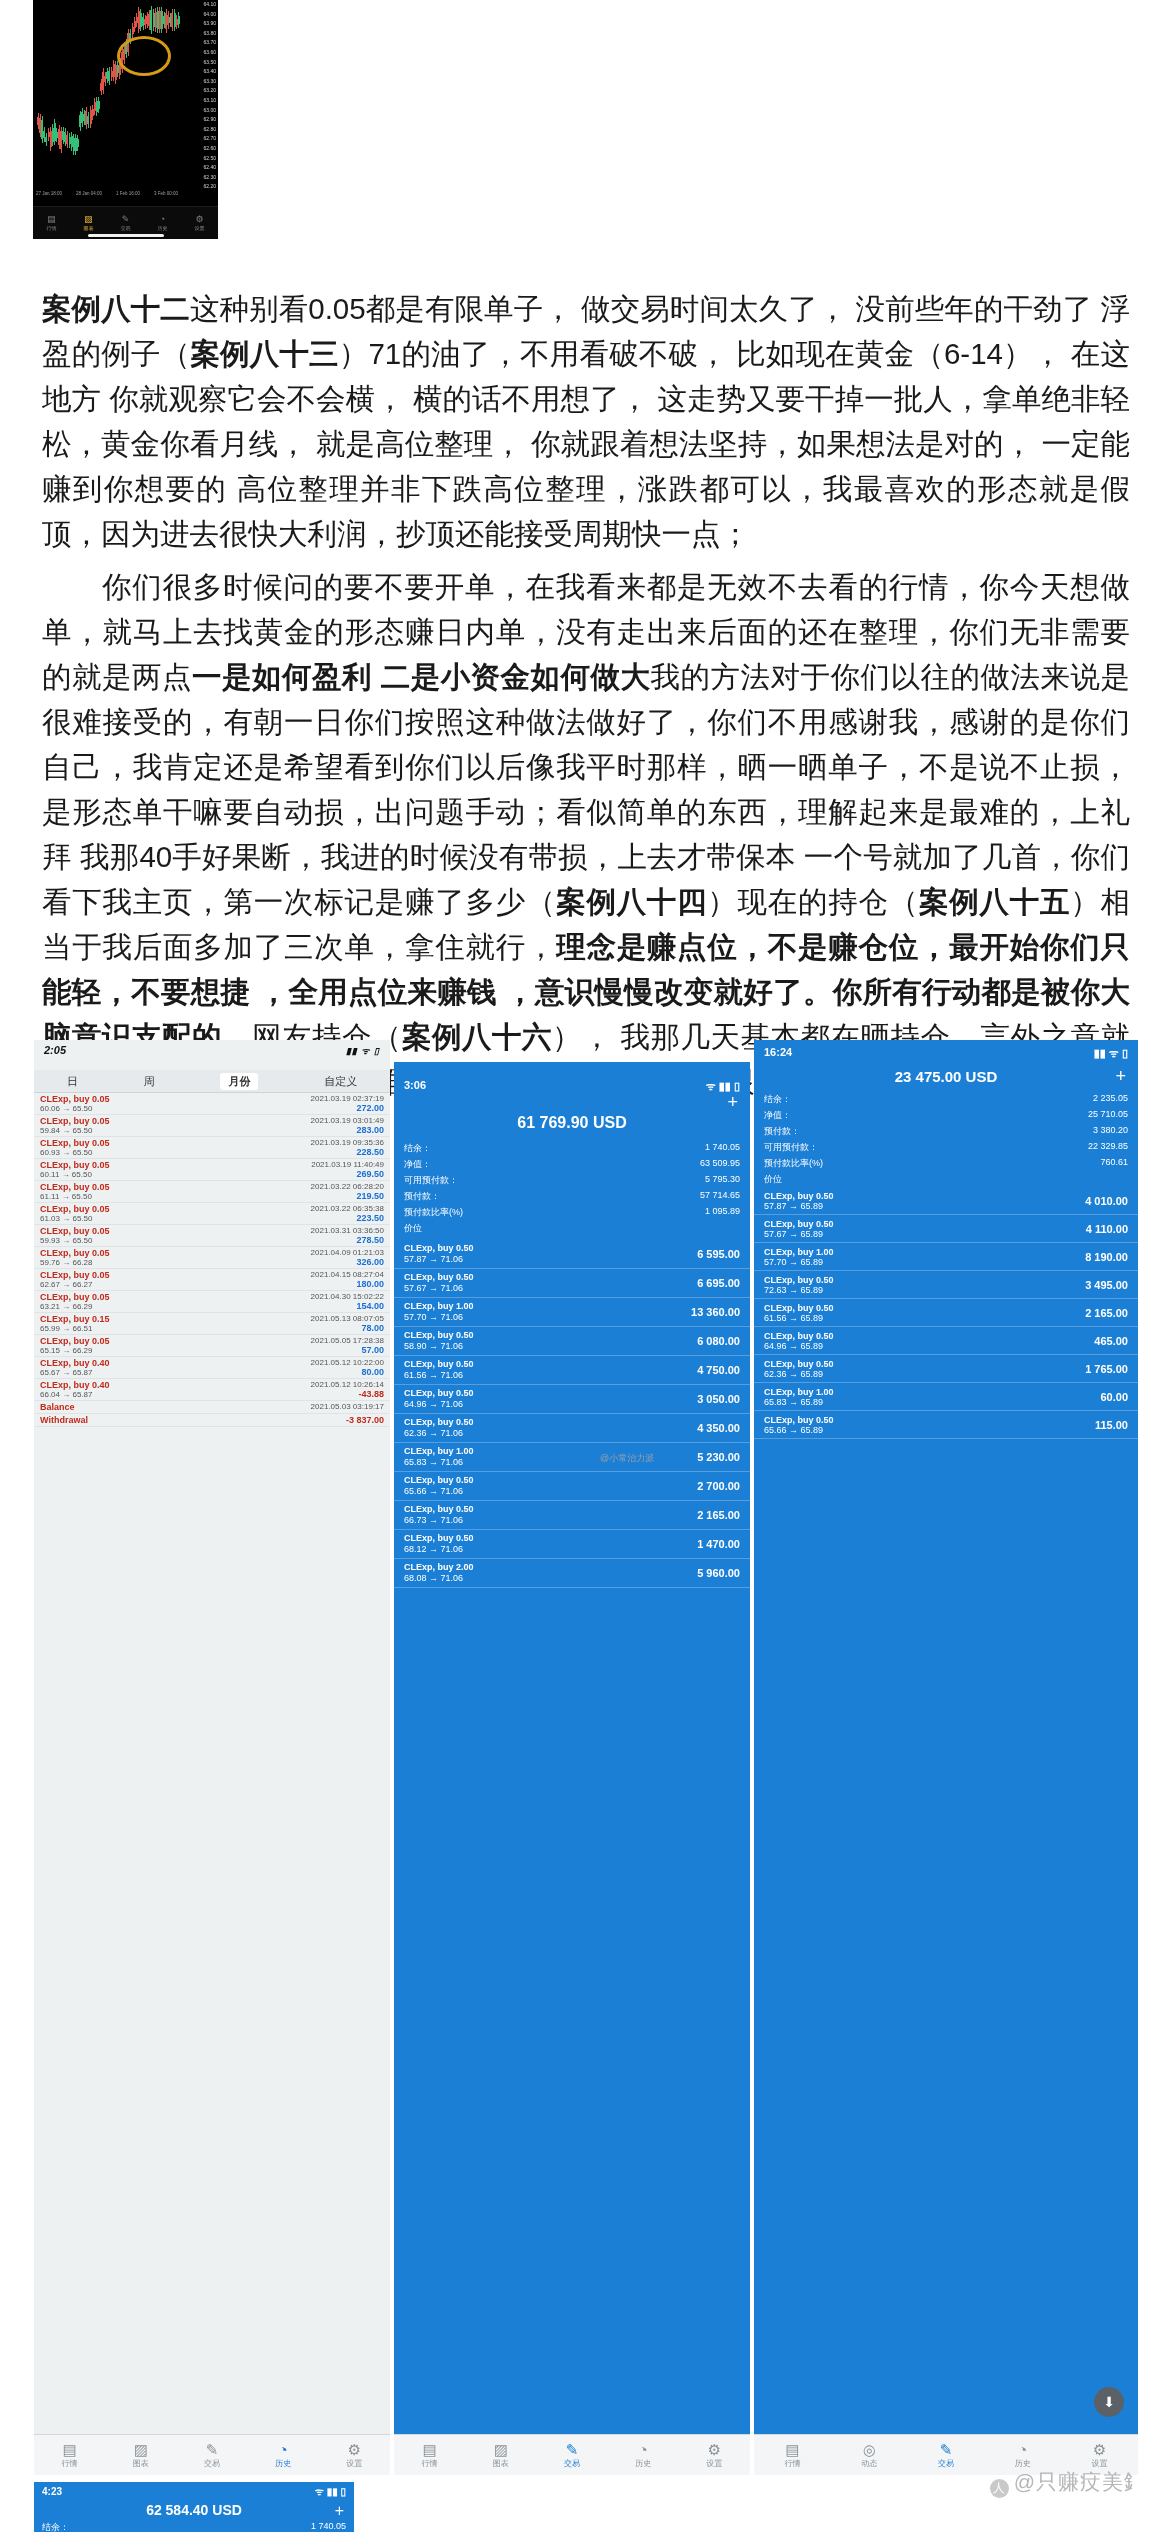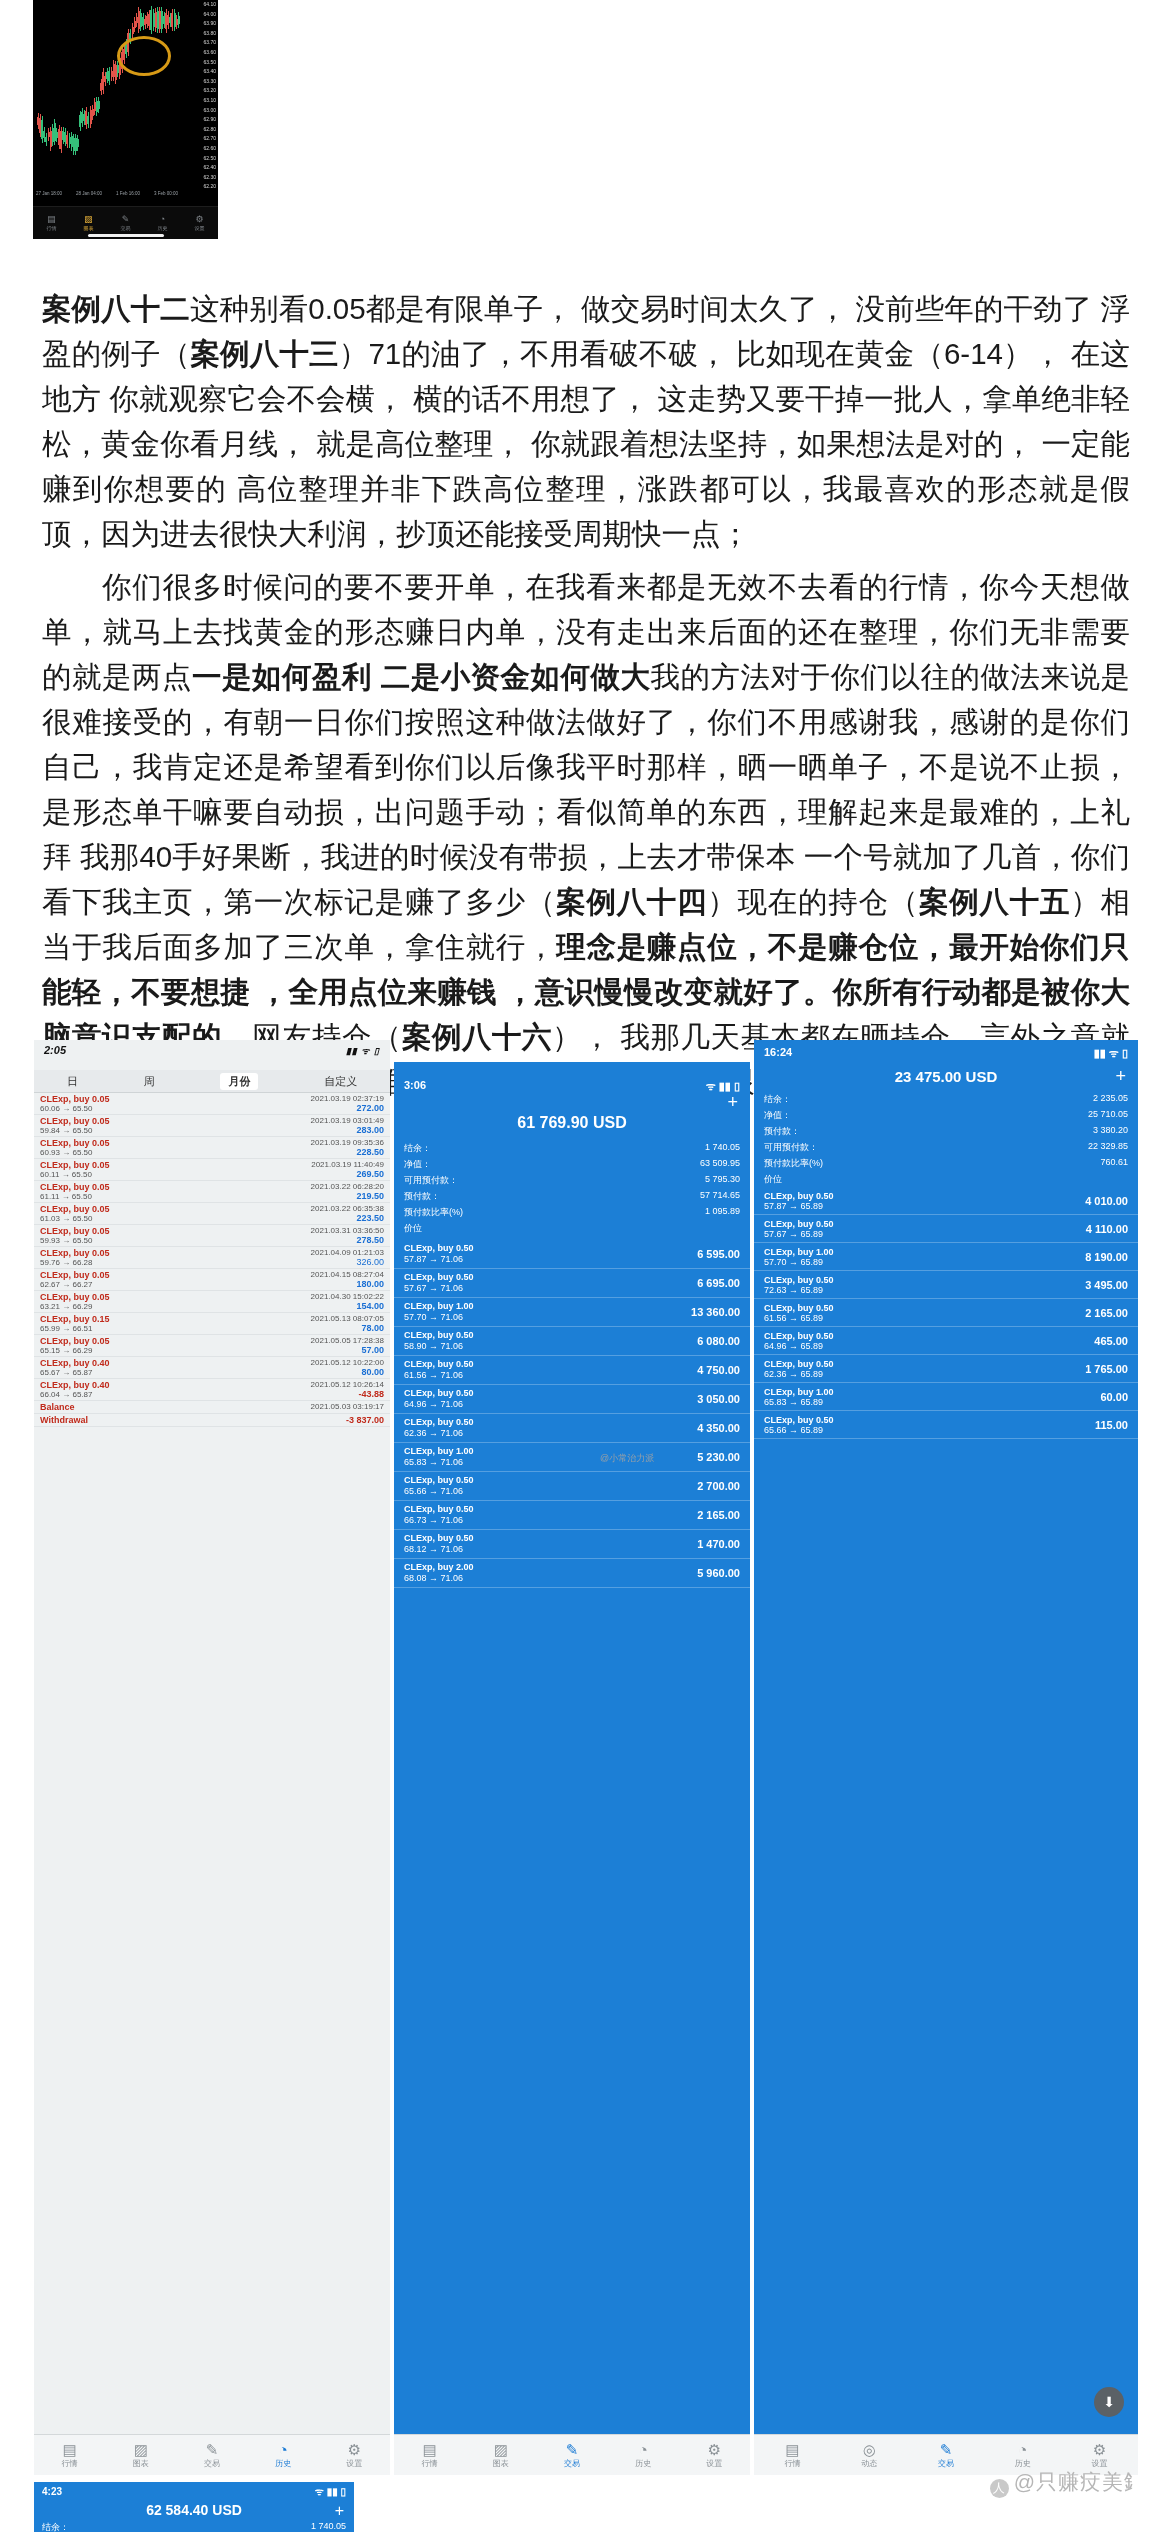--- a/index.html
+++ b/index.html
@@ -377,21 +377,21 @@
             <div style="color: rgb(26, 111, 212); font-weight: bold;">278.50</div>
           </div>
         </div>
         <div class="rowA">
           <div>
             <div class="l">CLExp, buy 0.05</div>
             <div class="d">59.76 → 66.28</div>
           </div>
           <div style="text-align: right;">
             <div class="d">2021.04.09 01:21:03</div>
-            <div style="color: rgb(26, 111, 212); font-weight: normal;">326.00</div>
+            <div style="color: rgb(26, 111, 212); font-weight: bold;">326.00</div>
           </div>
         </div>
         <div class="rowA">
           <div>
             <div class="l">CLExp, buy 0.05</div>
             <div class="d">62.67 → 66.27</div>
           </div>
           <div style="text-align: right;">
             <div class="d">2021.04.15 08:27:04</div>
             <div style="color: rgb(26, 111, 212); font-weight: bold;">180.00</div>

